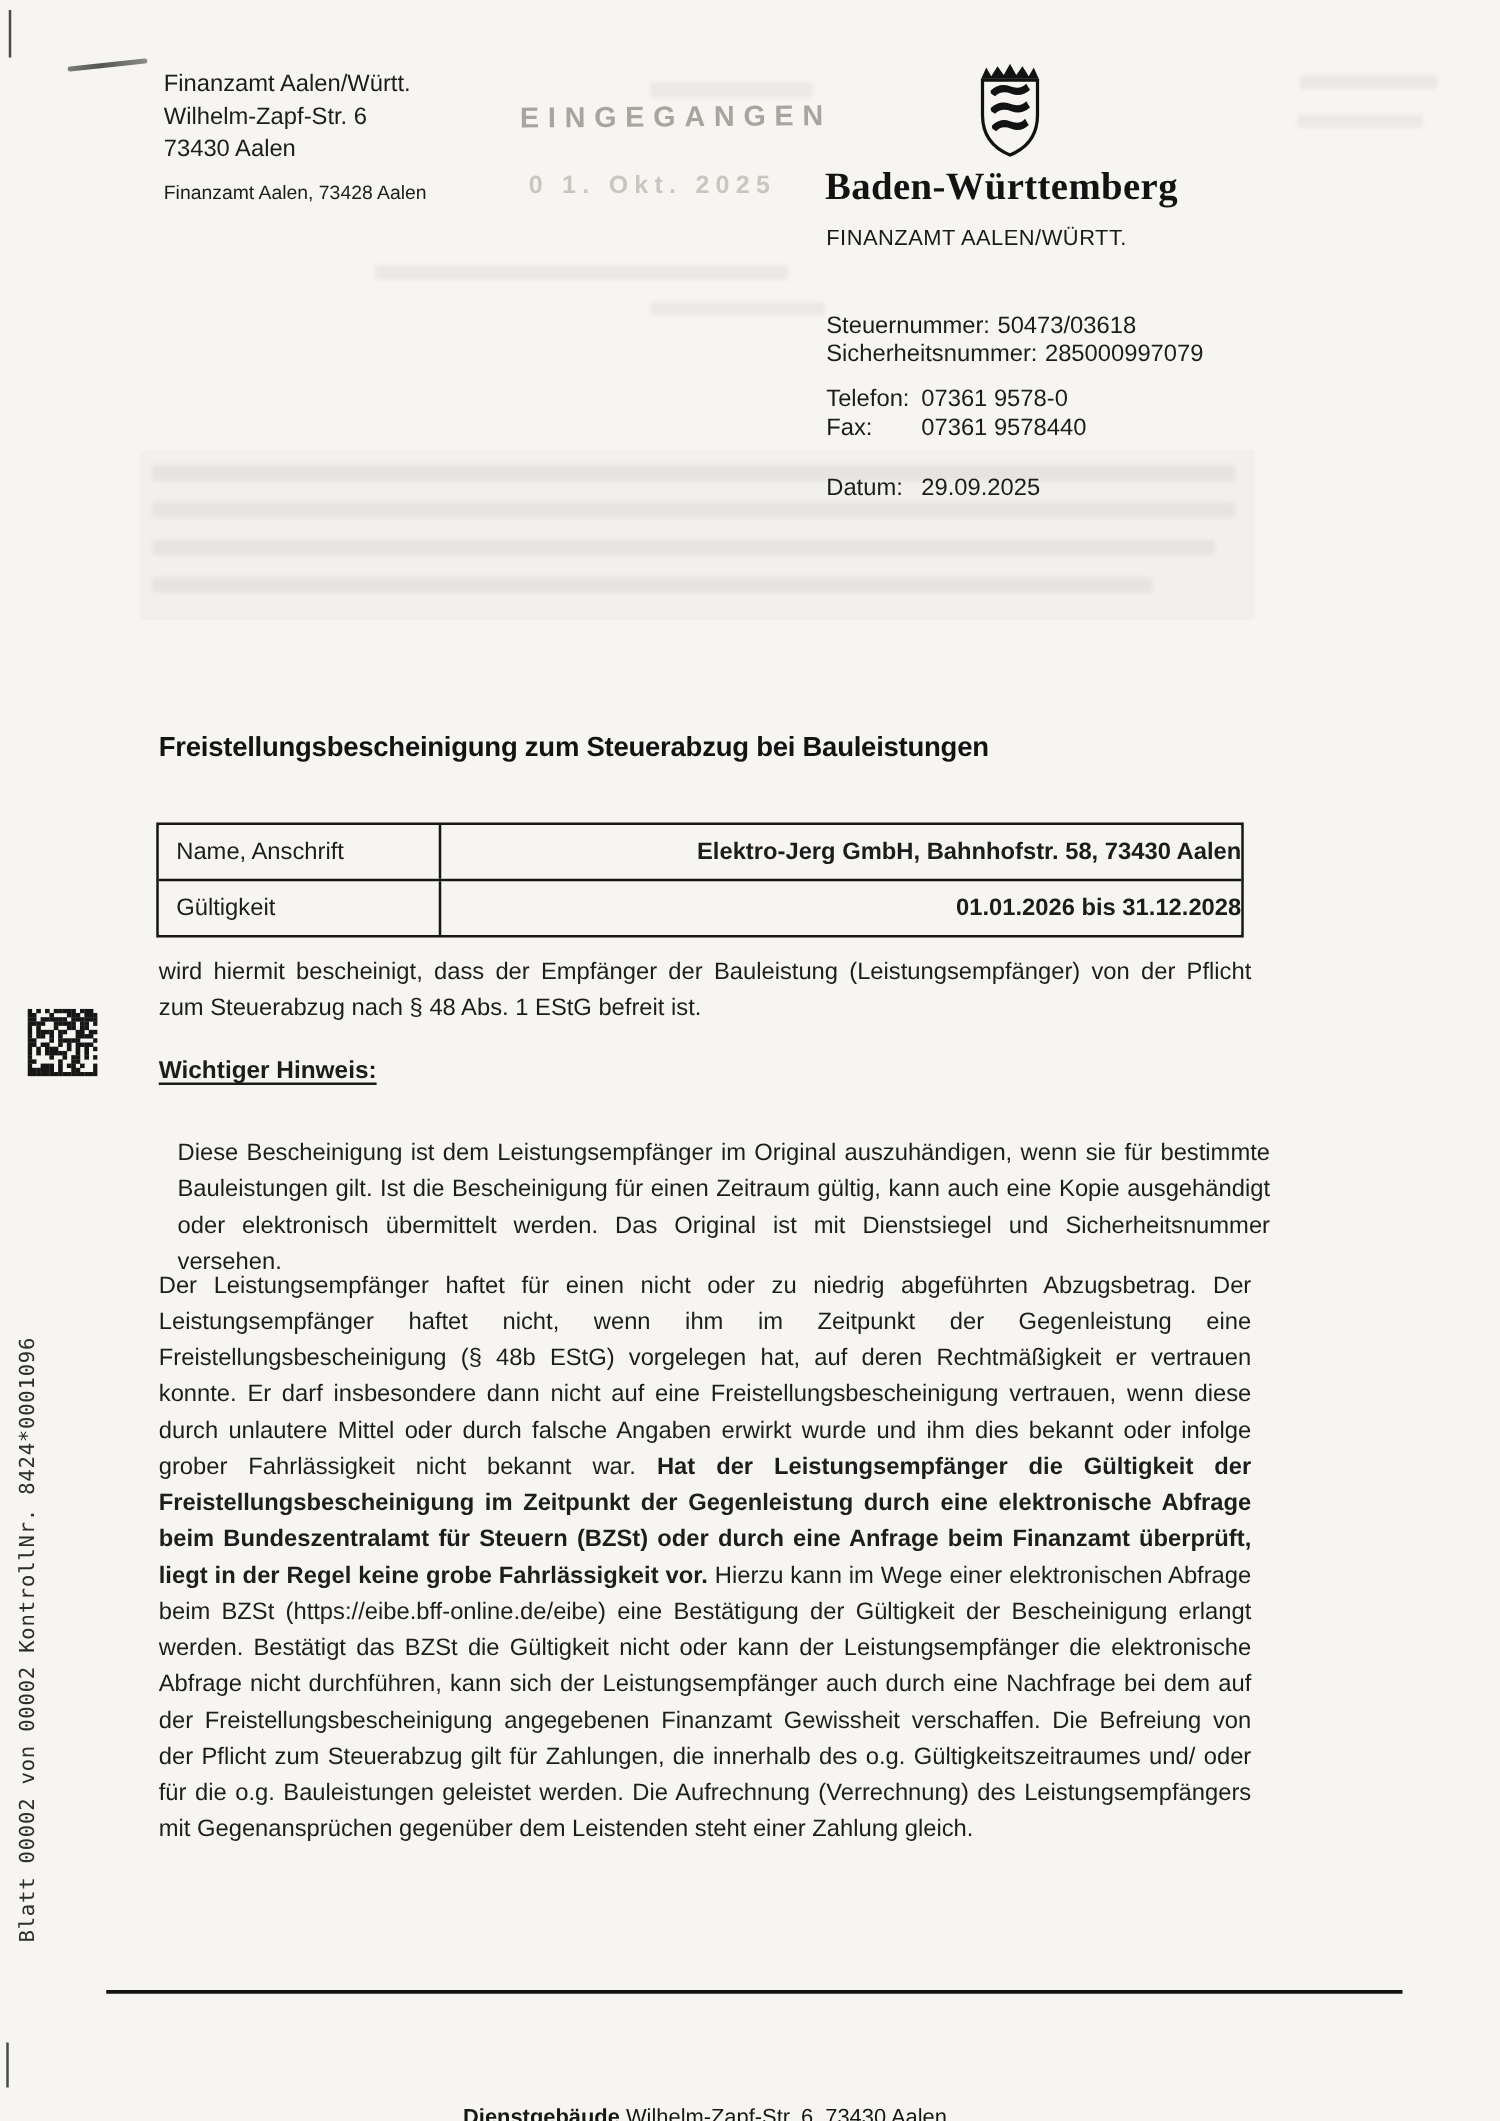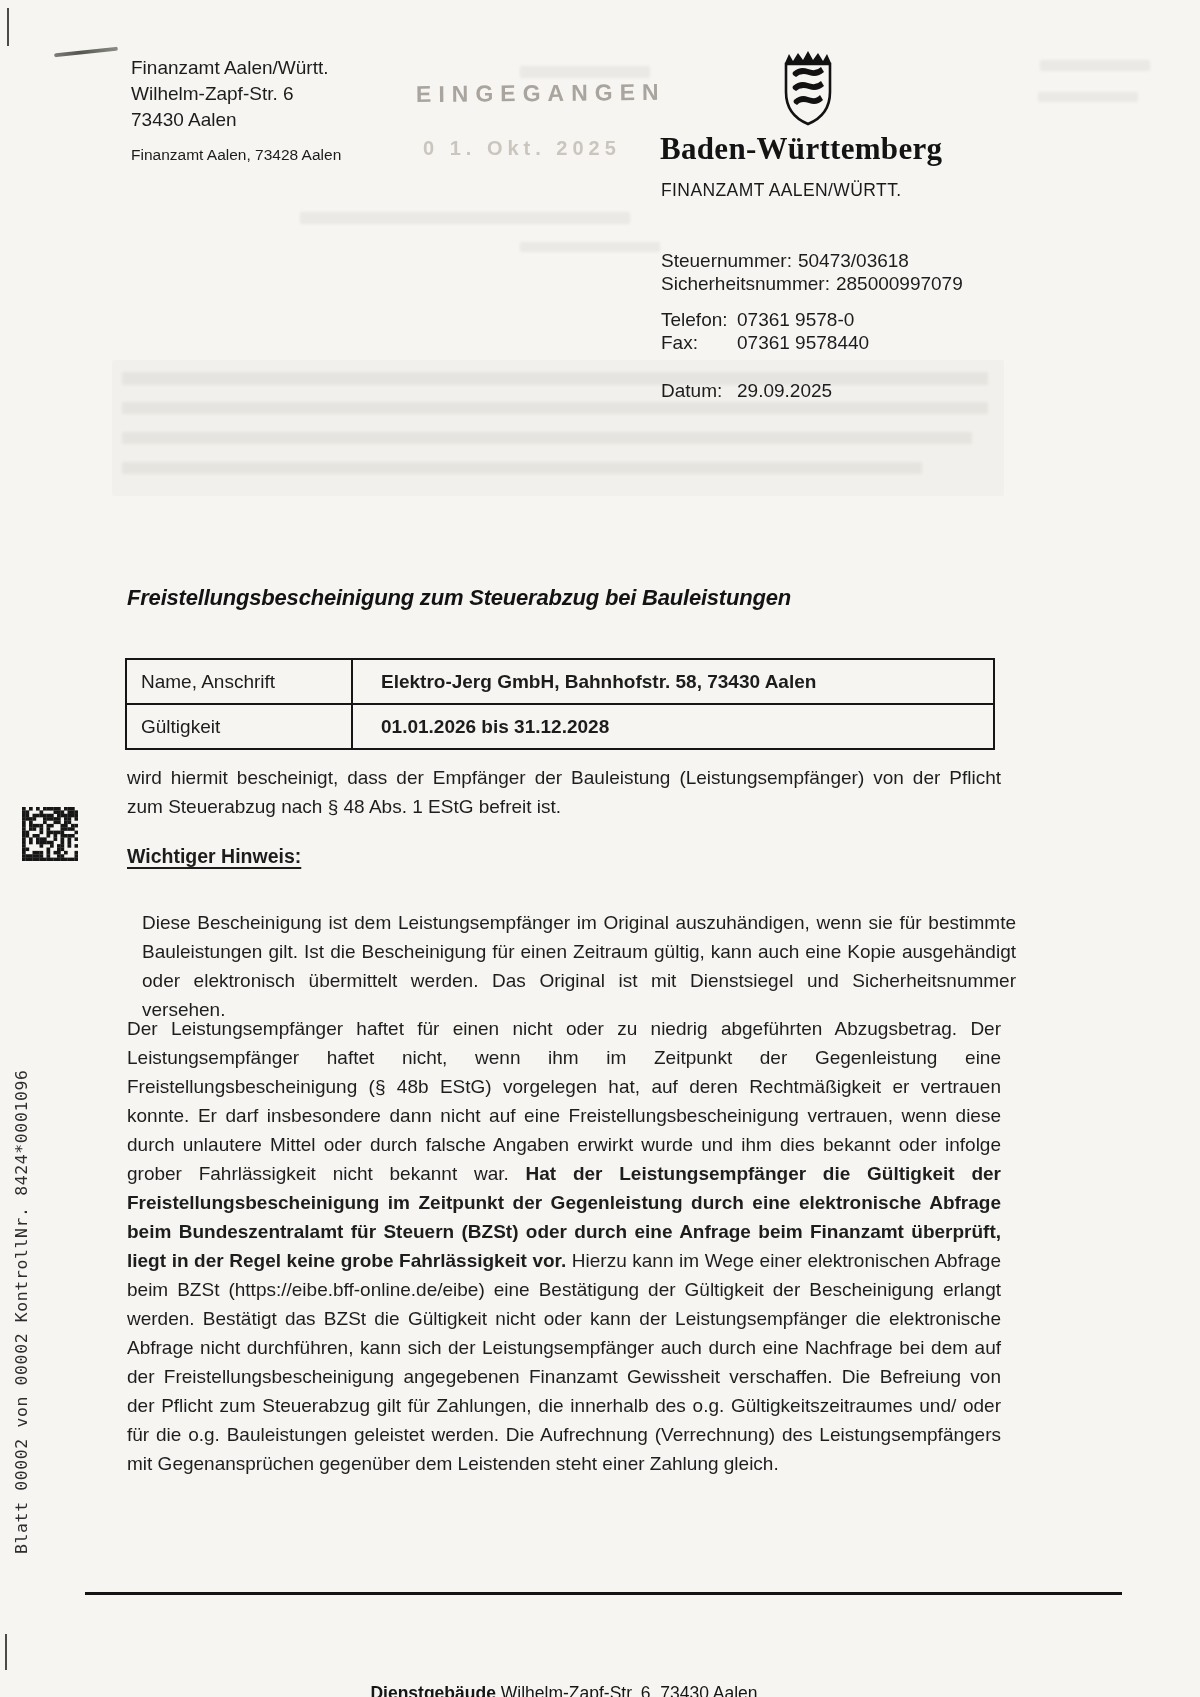--- a/index.html
+++ b/index.html
@@ -35,25 +35,25 @@
 
   
   .meta-row{position:absolute;left:661px;font-size:19px;line-height:23px;display:flex;}
   .meta-row .lbl{display:inline-block;}
   .meta-row.tabbed .lbl{min-width:76px;}
   .meta-row .val{margin-left:6px;}
   .meta-row.tabbed .val{margin-left:0;}
 
   
   .doc-title{left:127px;top:583px;width:880px;font-size:22px;font-weight:700;line-height:29px;
-    letter-spacing:-.2px;color:#131313;font-style:italic;}
+    letter-spacing:-.2px;color:#131313;}
 
   
   .cert-table{left:125px;top:658px;width:866px;border:2.5px solid #161616;background:transparent;}
-  .cert-row{display:flex;height:43px;align-items:center;font-size:19px;}
+  .cert-row{display:flex;height:43px;align-items:center;font-size:19px;justify-content:space-between;}
   .cert-row + .cert-row{border-top:2px solid #161616;}
   .cert-label{width:210px;padding-left:14px;border-right:2px solid #161616;align-self:stretch;
     display:flex;align-items:center;}
   .cert-value{padding-left:28px;font-weight:700;}
 
   
   .para{position:absolute;left:127px;width:874px;font-size:19px;line-height:29px;
     text-align:justify;color:#1d1d1d;}
   .notice-heading{left:127px;top:845px;font-size:19.5px;font-weight:700;
     text-decoration:underline;text-underline-offset:4px;text-decoration-thickness:1.5px;}

